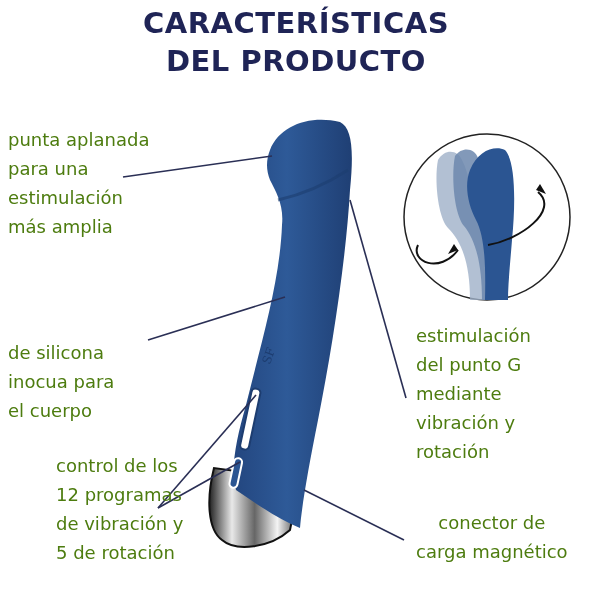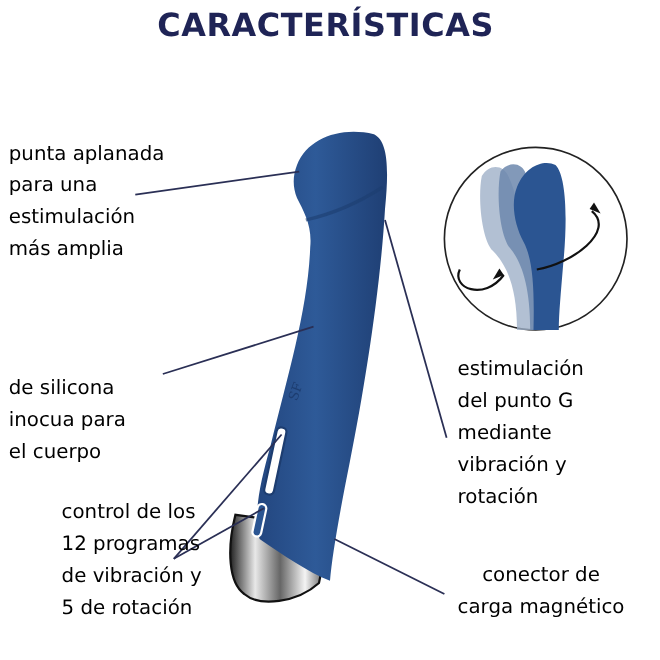--- a/index.html
+++ b/index.html
@@ -1,25 +1,26 @@
 <!DOCTYPE html>
 <html><head>
 <meta charset="utf-8">
 <style>
   html,body{margin:0;padding:0;background:#fff;}
   body{width:600px;height:600px;position:relative;overflow:hidden;font-family:"DejaVu Sans","Liberation Sans",sans-serif;color:#1c2150;}
   .title{position:absolute;left:0;top:4px;width:592px;text-align:center;font-family:"DejaVu Sans",sans-serif;font-weight:bold;font-size:29px;line-height:38px;color:#1f2456;letter-spacing:0.5px;}
-  .label{position:absolute;font-size:18px;line-height:29px;color:#000000;white-space:pre-line;}
+  .label{position:absolute;font-size:18px;line-height:29px;color:#4d7c0f;white-space:pre-line;}
   svg.art{position:absolute;left:0;top:0;}
 </style>
 </head>
 <body>
 
 <div class="title">
   <div>CARACTERÍSTICAS</div>
+  <div>DEL PRODUCTO</div>
 </div>
 
 <svg class="art" width="600" height="600" viewBox="0 0 600 600">
   <defs>
     <linearGradient id="bodyGrad" x1="0" y1="0" x2="1" y2="0">
       <stop offset="0" stop-color="#23467f"></stop>
       <stop offset="0.45" stop-color="#2e5a98"></stop>
       <stop offset="1" stop-color="#1f3f74"></stop>
     </linearGradient>
     <linearGradient id="metalGrad" x1="0" y1="0" x2="1" y2="0">

